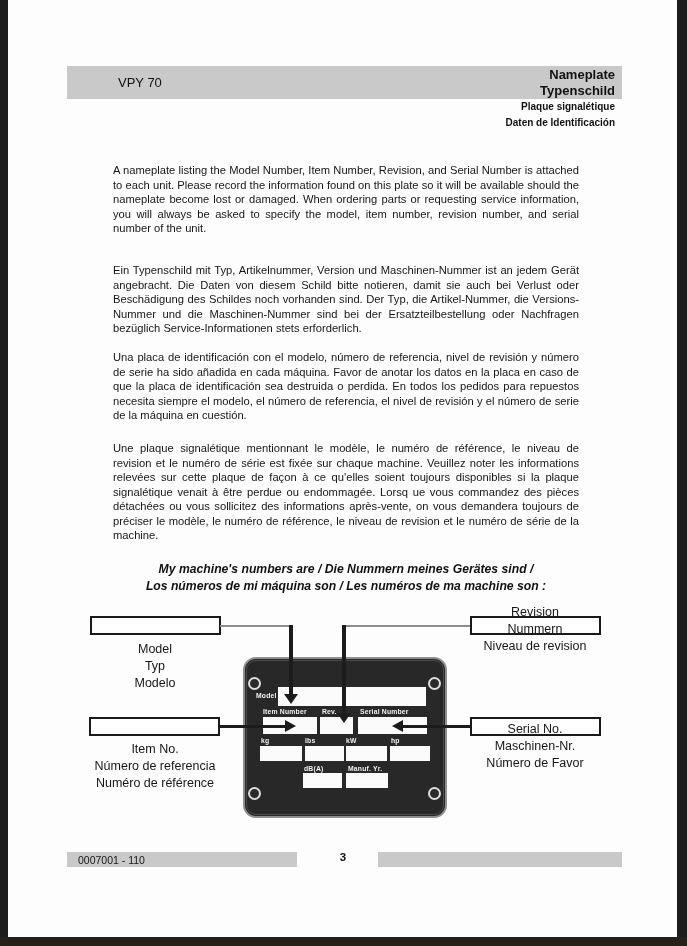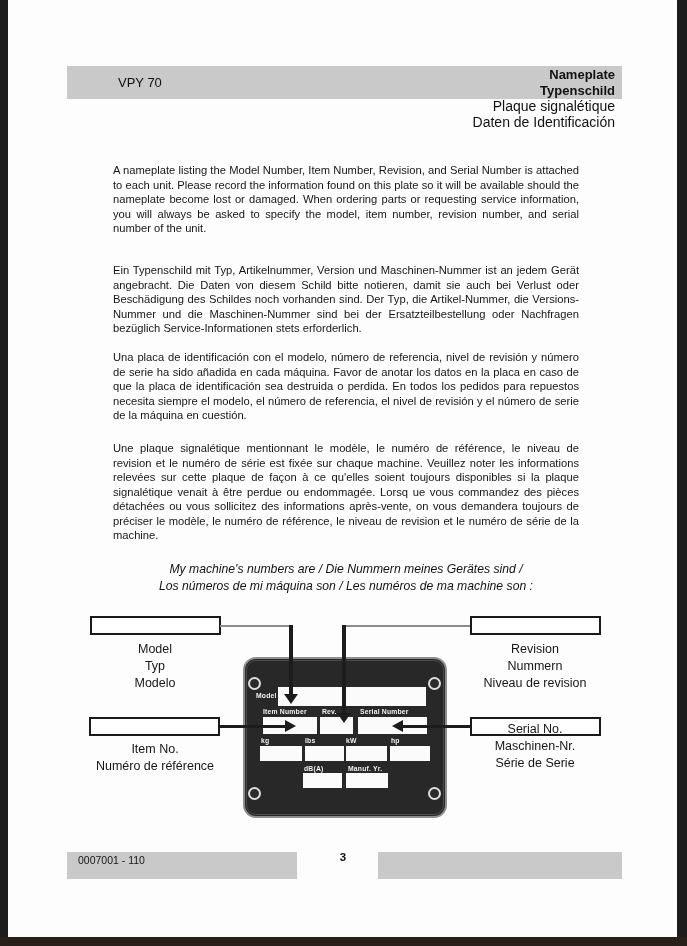--- a/index.html
+++ b/index.html
@@ -7,28 +7,28 @@
         font-family:"Liberation Sans", sans-serif;}
   .page{position:absolute;left:8px;top:0;width:669px;height:937px;background:#fdfdfd;}
   .edge-bottom{position:absolute;left:0;bottom:0;width:687px;height:9px;background:#27201a;}
   .edge-right{position:absolute;right:0;top:0;width:10px;height:946px;background:#1d1d1d;}
 
   
   .header-bar{position:absolute;left:59px;top:66px;width:555px;height:33px;background:#c9c9c9;}
   .product{position:absolute;left:11px;top:9px;font-size:13px;font-weight:normal;color:#111;margin-left:40px;}
   .hdr-right{position:absolute;right:7px;top:1px;text-align:right;font-size:13px;font-weight:bold;
              line-height:16px;color:#111;}
-  .hdr-sub{position:absolute;left:59px;top:99px;width:548px;text-align:right;font-size:14px;
-           font-weight:normal;line-height:15.5px;color:#111;}
+  .hdr-sub{position:absolute;left:59px;top:99px;width:548px;text-align:right;font-size:10px;
+           font-weight:bold;line-height:15.5px;color:#111;}
 
   
   .para{position:absolute;left:105px;width:466px;text-align:justify;font-size:11.2px;
         line-height:14.55px;color:#161616;}
   .numbers-heading{position:absolute;left:105px;top:561px;width:466px;text-align:center;
-        font-weight:normal;font-style:italic;font-size:12.2px;line-height:16.5px;color:#111;}
+        font-weight:bold;font-style:italic;font-size:12.2px;line-height:16.5px;color:#111;}
 
   
   .rbox{position:absolute;background:#fff;border:2px solid #1a1a1a;box-sizing:border-box;
         width:131px;height:19px;}
   .stack{position:absolute;text-align:center;font-size:12.5px;line-height:17px;color:#161616;}
 
   
   .plate{position:absolute;left:235px;top:657px;width:204px;height:161px;background:#282828;
          border:2px solid #8f8f8f;border-radius:13px;box-sizing:border-box;}
   .plate-rim{position:absolute;inset:1px;border:1px solid #4c4c4c;border-radius:10px;}
@@ -43,21 +43,21 @@
   .vline{position:absolute;width:4px;background:#1c1c1c;z-index:6;}
   .ahead-down{position:absolute;width:0;height:0;border-left:7px solid transparent;
         border-right:7px solid transparent;border-top:10px solid #1c1c1c;z-index:6;}
   .hshaft{position:absolute;height:3px;background:#1c1c1c;z-index:6;}
   .ahead-right{position:absolute;width:0;height:0;border-top:6px solid transparent;
         border-bottom:6px solid transparent;border-left:11px solid #1c1c1c;z-index:6;}
   .ahead-left{position:absolute;width:0;height:0;border-top:6px solid transparent;
         border-bottom:6px solid transparent;border-right:11px solid #1c1c1c;z-index:6;}
 
   
-  .foot-bar{position:absolute;top:852px;height:27px;background:#c9c9c9;}
+  .foot-bar{position:absolute;top:852px;height:15px;background:#c9c9c9;}
   .foot-left{left:59px;width:230px;}
   .foot-right{left:370px;width:244px;}
   .doc-num{position:absolute;left:11px;top:2px;font-size:10.5px;color:#161616;}
   .page-num{position:absolute;left:324px;top:851px;width:22px;text-align:center;
         font-size:11.5px;font-weight:bold;color:#111;}
 </style>
 </head>
 <body>
 
 <div class="scan">
@@ -88,33 +88,34 @@
     <div class="rbox" style="left:82px;top:616px"></div>
     <div class="rbox" style="left:462px;top:616px"></div>
     <div class="rbox" style="left:81px;top:717px"></div>
     <div class="rbox" style="left:462px;top:717px"></div>
 
     <div class="stack" style="left:27px;top:641px;width:240px">
       <div>Model</div>
       <div>Typ</div>
       <div>Modelo</div>
     </div>
-    <div class="stack" style="left:407px;top:641px;width:240px">
+    <div class="stack" style="left:407px;top:604px;width:240px">
       <div>Revision</div>
       <div>Nummern</div>
       <div>Niveau de revision</div>
     </div>
     <div class="stack" style="left:7px;top:741px;width:280px">
       <div>Item No.</div>
+      <div>Número de referencia</div>
       <div>Numéro de référence</div>
     </div>
     <div class="stack" style="left:387px;top:721px;width:280px">
       <div>Serial No.</div>
       <div>Maschinen-Nr.</div>
-      <div>Série de Serie</div>
+      <div>Número de Favor</div>
     </div>
 
     <div class="plate">
       <div class="plate-rim"></div>
       <div class="screw" style="left:3px;top:18px"></div>
       <div class="screw" style="right:4px;top:18px"></div>
       <div class="screw" style="left:3px;bottom:16px"></div>
       <div class="screw" style="right:4px;bottom:16px"></div>
     </div>
 

